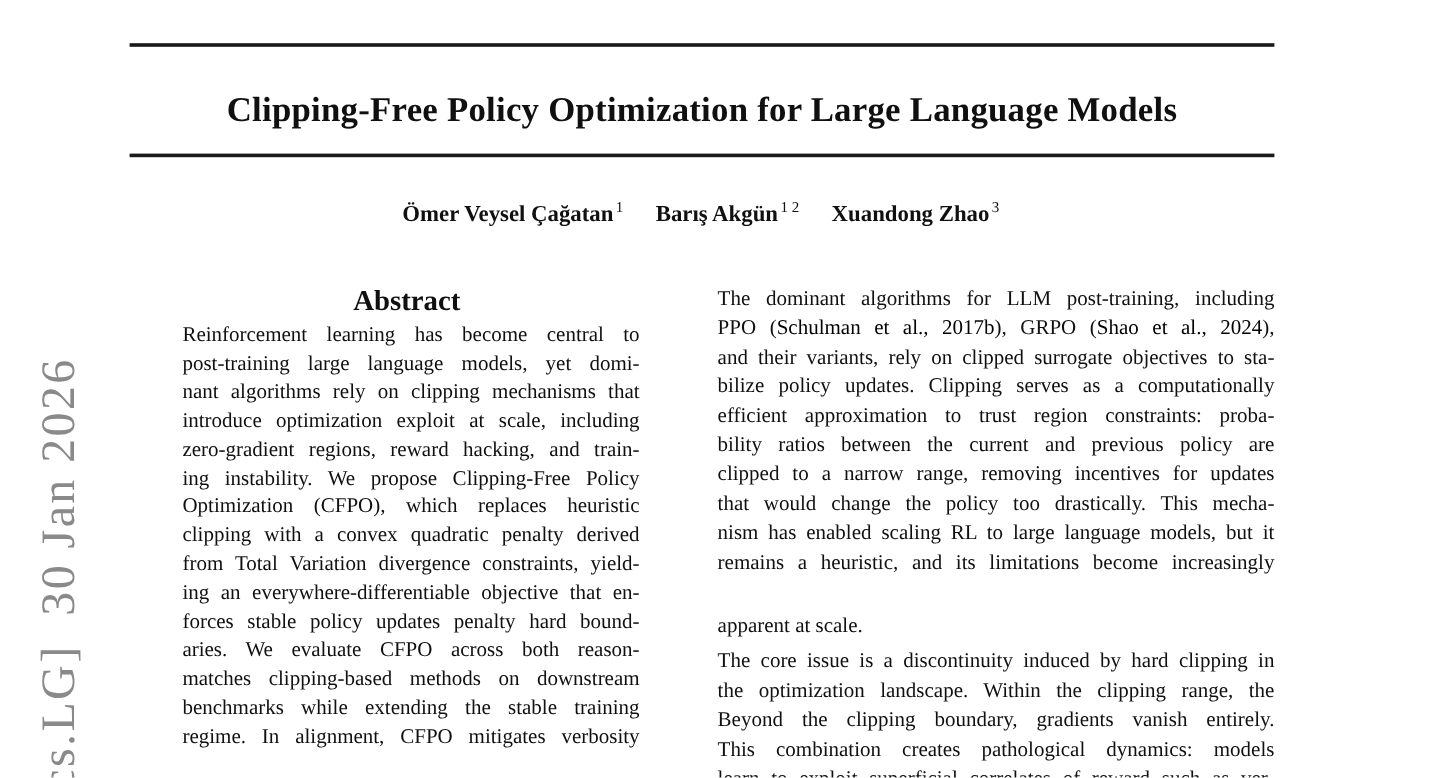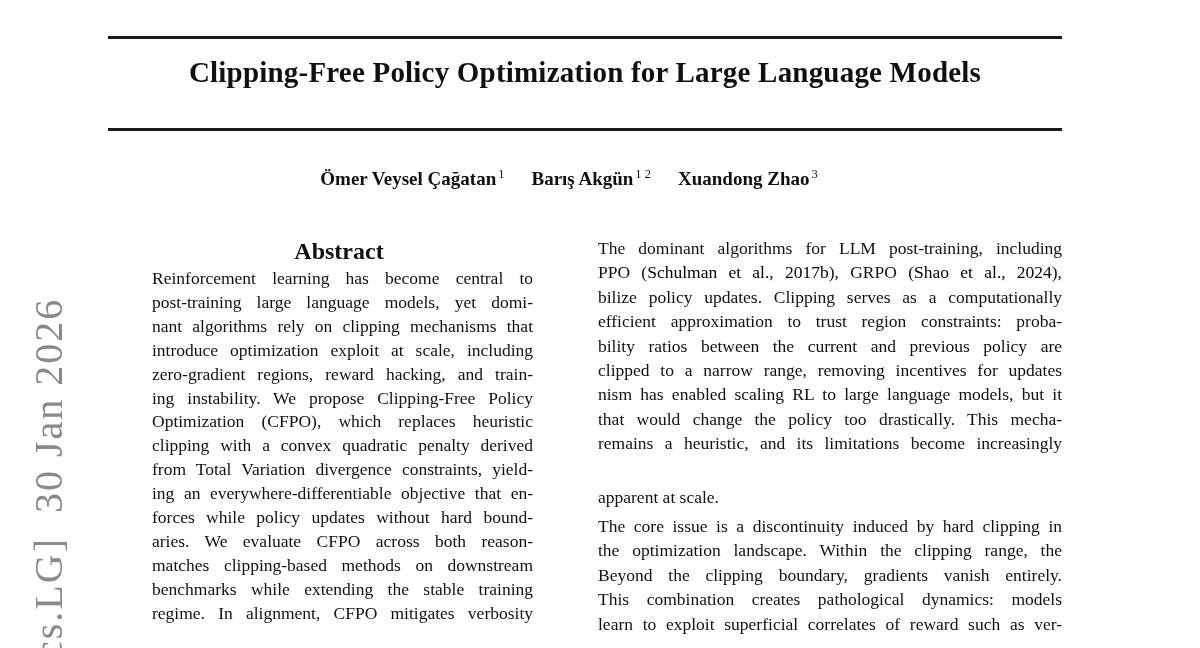--- a/index.html
+++ b/index.html
@@ -20,31 +20,31 @@
     left: 108px;
     width: 954px;
     height: 3px;
     background: #1a1a1a;
   }
   .rule-top { top: 36px; }
   .rule-bottom { top: 128px; }
   .paper-title {
     position: absolute;
     left: 108px;
-    top: 56px;
+    top: 76px;
     width: 954px;
     text-align: center;
     font-size: 29px;
     font-weight: bold;
     white-space: nowrap;
     letter-spacing: 0.2px;
   }
   .authors-row {
     position: absolute;
-    left: 92px;
+    left: 107px;
     top: 168px;
     width: 954px;
     display: flex;
     justify-content: center;
     gap: 27px;
     white-space: nowrap;
   }
   .author {
     font-size: 19px;
     font-weight: bold;
@@ -129,38 +129,39 @@
       <div class="jline"><span>Reinforcement learning has become central to</span></div>
       <div class="jline"><span>post-training large language models, yet domi-</span></div>
       <div class="jline"><span>nant algorithms rely on clipping mechanisms that</span></div>
       <div class="jline"><span>introduce optimization exploit at scale, including</span></div>
       <div class="jline"><span>zero-gradient regions, reward hacking, and train-</span></div>
       <div class="jline"><span>ing instability. We propose Clipping-Free Policy</span></div>
       <div class="jline"><span>Optimization (CFPO), which replaces heuristic</span></div>
       <div class="jline"><span>clipping with a convex quadratic penalty derived</span></div>
       <div class="jline"><span>from Total Variation divergence constraints, yield-</span></div>
       <div class="jline"><span>ing an everywhere-differentiable objective that en-</span></div>
-      <div class="jline"><span>forces while policy updates without hard bound-</span></div>
+      <div class="jline"><span>forces stable policy updates penalty hard bound-</span></div>
       <div class="jline"><span>aries. We evaluate CFPO across both reason-</span></div>
       <div class="jline"><span>matches clipping-based methods on downstream</span></div>
       <div class="jline"><span>benchmarks while extending the stable training</span></div>
       <div class="jline"><span>regime. In alignment, CFPO mitigates verbosity</span></div>
     </div>
   </div>
 
 <div class="right-column" id="right-column">
     <div class="para">
       <div class="jline"><span>The dominant algorithms for LLM post-training, including</span></div>
       <div class="jline"><span>PPO (</span><span class="cite">Schulman et al., 2017b</span><span>), GRPO (</span><span class="cite">Shao et al., 2024</span><span>),</span></div>
+      <div class="jline"><span>and their variants, rely on clipped surrogate objectives to sta-</span></div>
       <div class="jline"><span>bilize policy updates. Clipping serves as a computationally</span></div>
       <div class="jline"><span>efficient approximation to trust region constraints: proba-</span></div>
       <div class="jline"><span>bility ratios between the current and previous policy are</span></div>
       <div class="jline"><span>clipped to a narrow range, removing incentives for updates</span></div>
+      <div class="jline"><span>that would change the policy too drastically. This mecha-</span></div>
       <div class="jline"><span>nism has enabled scaling RL to large language models, but it</span></div>
-      <div class="jline"><span>that would change the policy too drastically. This mecha-</span></div>
       <div class="jline"><span>remains a heuristic, and its limitations become increasingly</span></div>
       <div class="jline lastline"><span>apparent at scale.</span></div>
     </div>
     <div class="para">
       <div class="jline"><span>The core issue is a discontinuity induced by hard clipping in</span></div>
       <div class="jline"><span>the optimization landscape. Within the clipping range, the</span></div>
       <div class="jline"><span>Beyond the clipping boundary, gradients vanish entirely.</span></div>
       <div class="jline"><span>This combination creates pathological dynamics: models</span></div>
       <div class="jline"><span>learn to exploit superficial correlates of reward such as ver-</span></div>
     </div>

